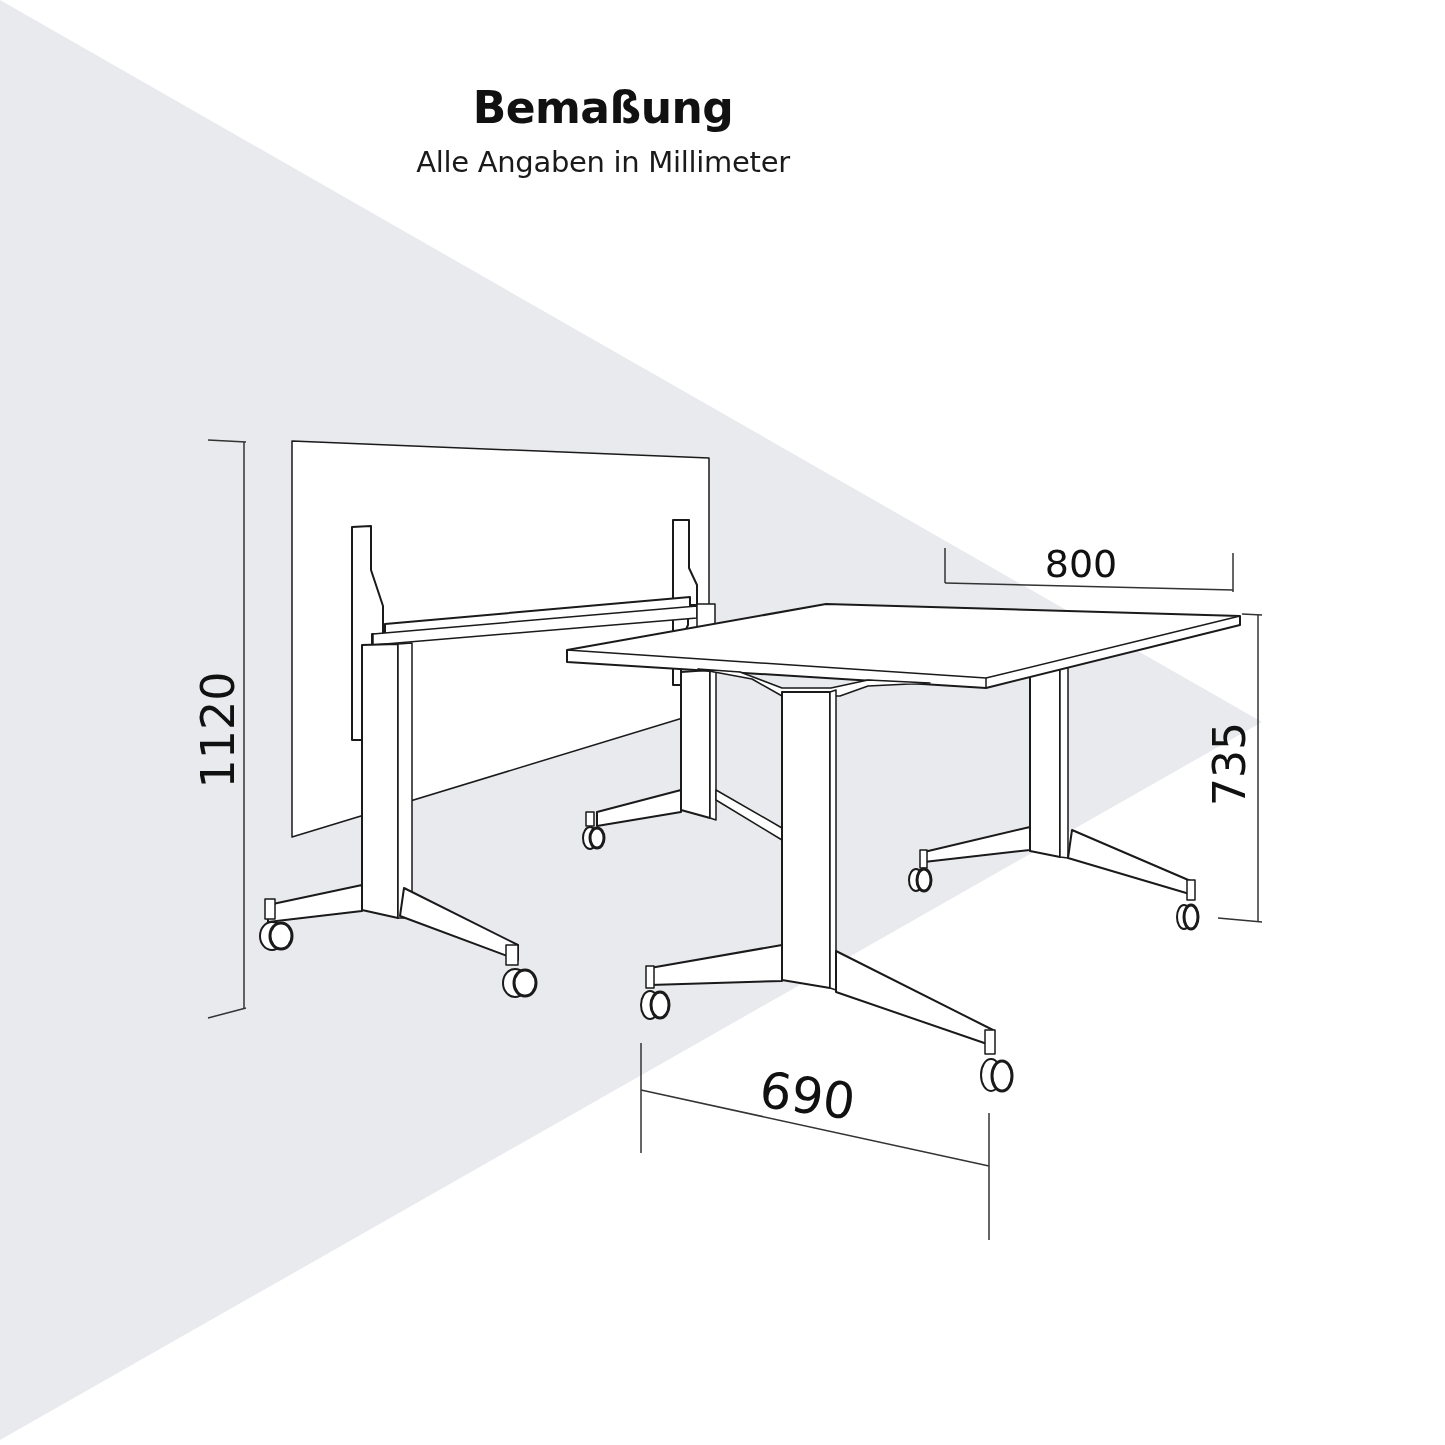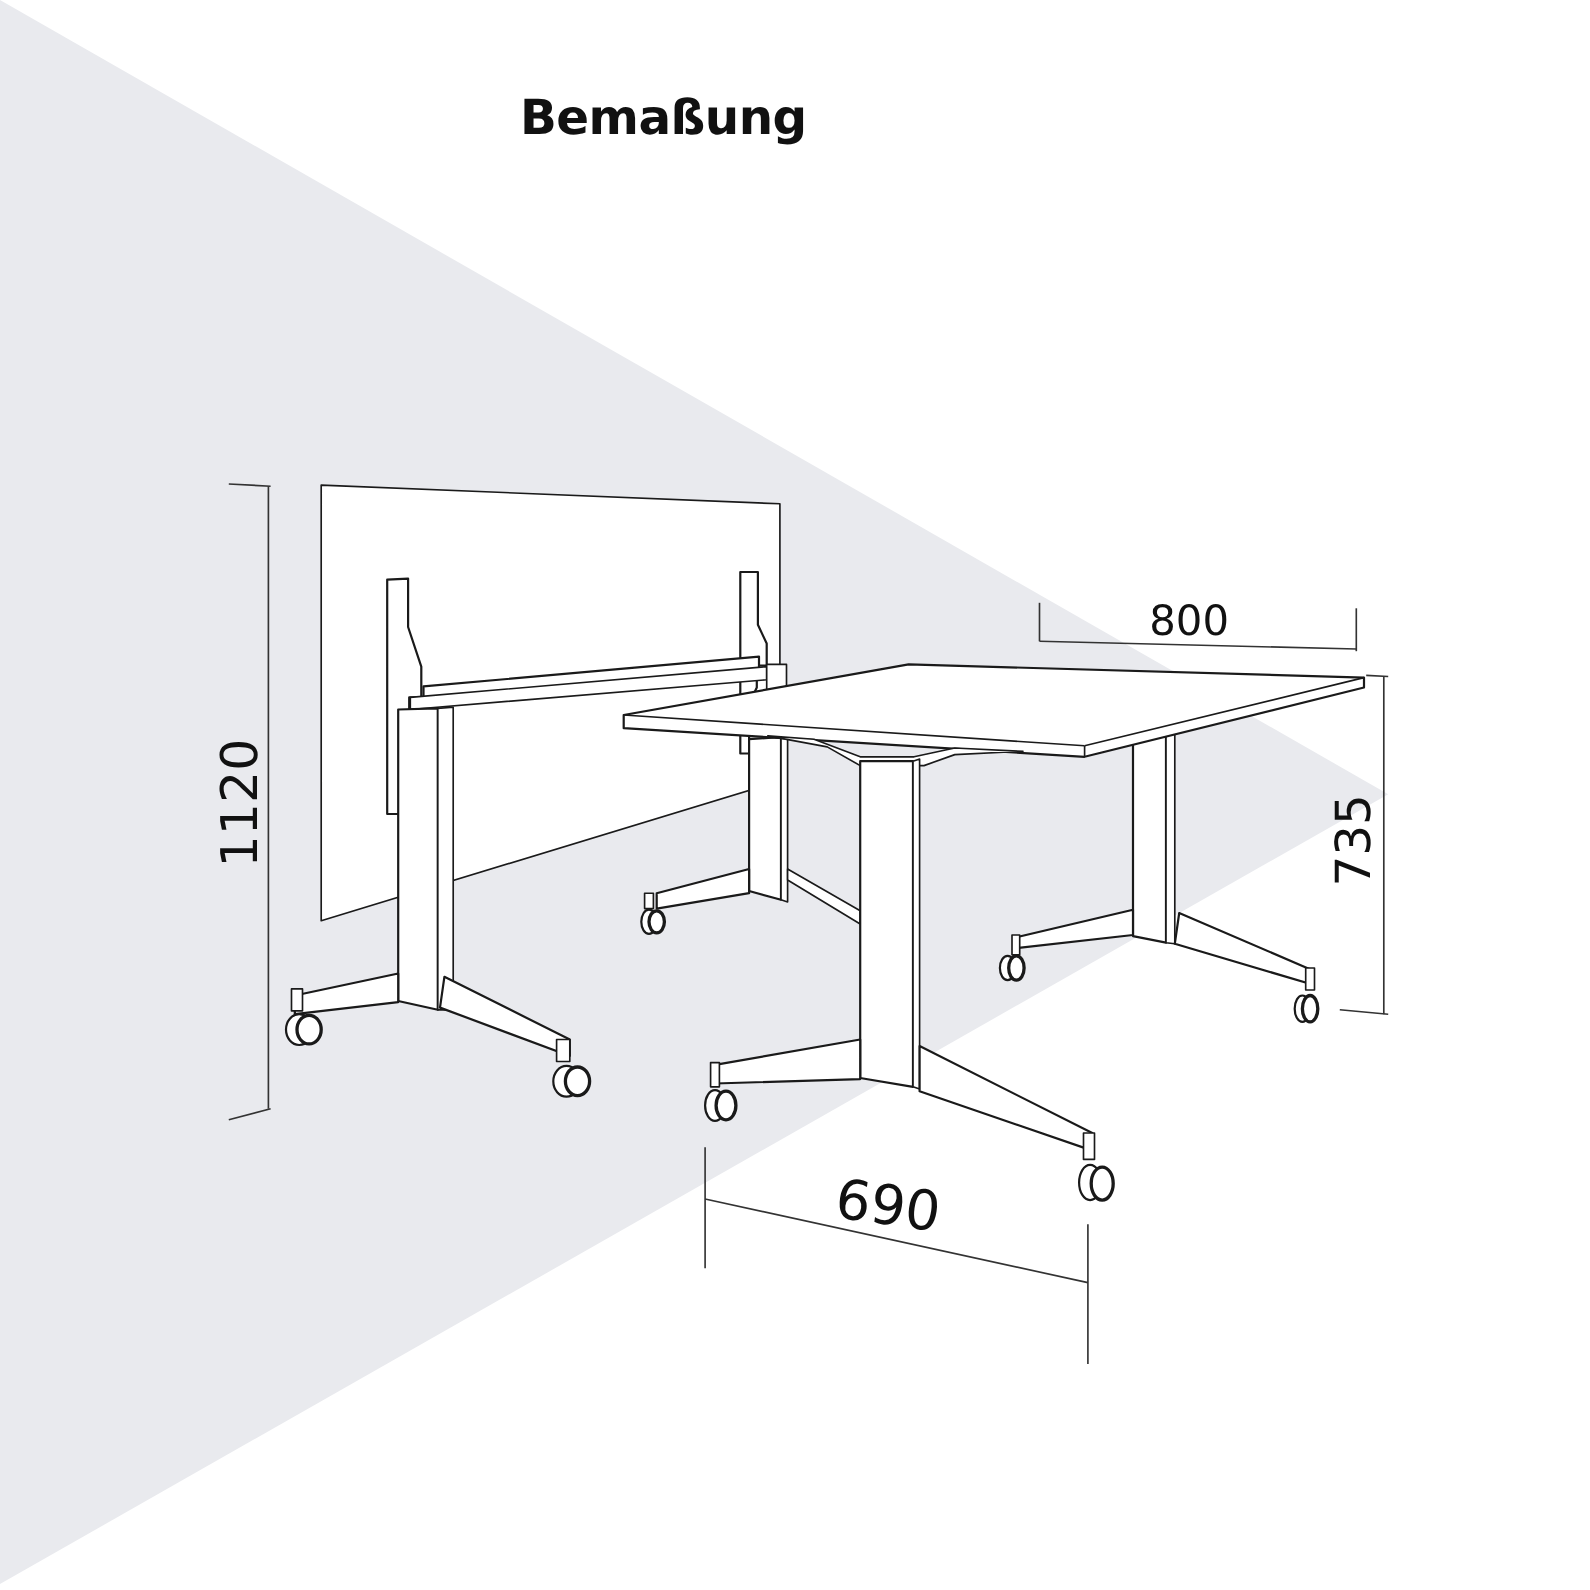--- a/index.html
+++ b/index.html
@@ -16,20 +16,21 @@
 </style>
 </head>
 <body>
 
 <svg class="bg-wedge" width="1445" height="1445" viewBox="0 0 1445 1445">
   <polygon points="0,0 1262,722 0,1440" fill="#e9eaee"></polygon>
 </svg>
 
 <div class="header">
   <div class="title">Bemaßung</div>
+  <div class="subtitle">Alle Angaben in Millimeter</div>
 </div>
 
 <svg class="drawing" width="1445" height="1445" viewBox="0 0 1445 1445" fill="#ffffff" stroke="#1a1a1a" stroke-width="2" stroke-linejoin="round">
 
   <g>
 
     <polygon points="292,441 709,458 709,710 292,837" stroke-width="1.5"></polygon>
 
     <path d="M352,527 L371,526 L371,570 L383,606 L383,634 L372,634 L372,660 L363,690 L363,740 L352,740 Z" stroke-width="2"></path>
 

